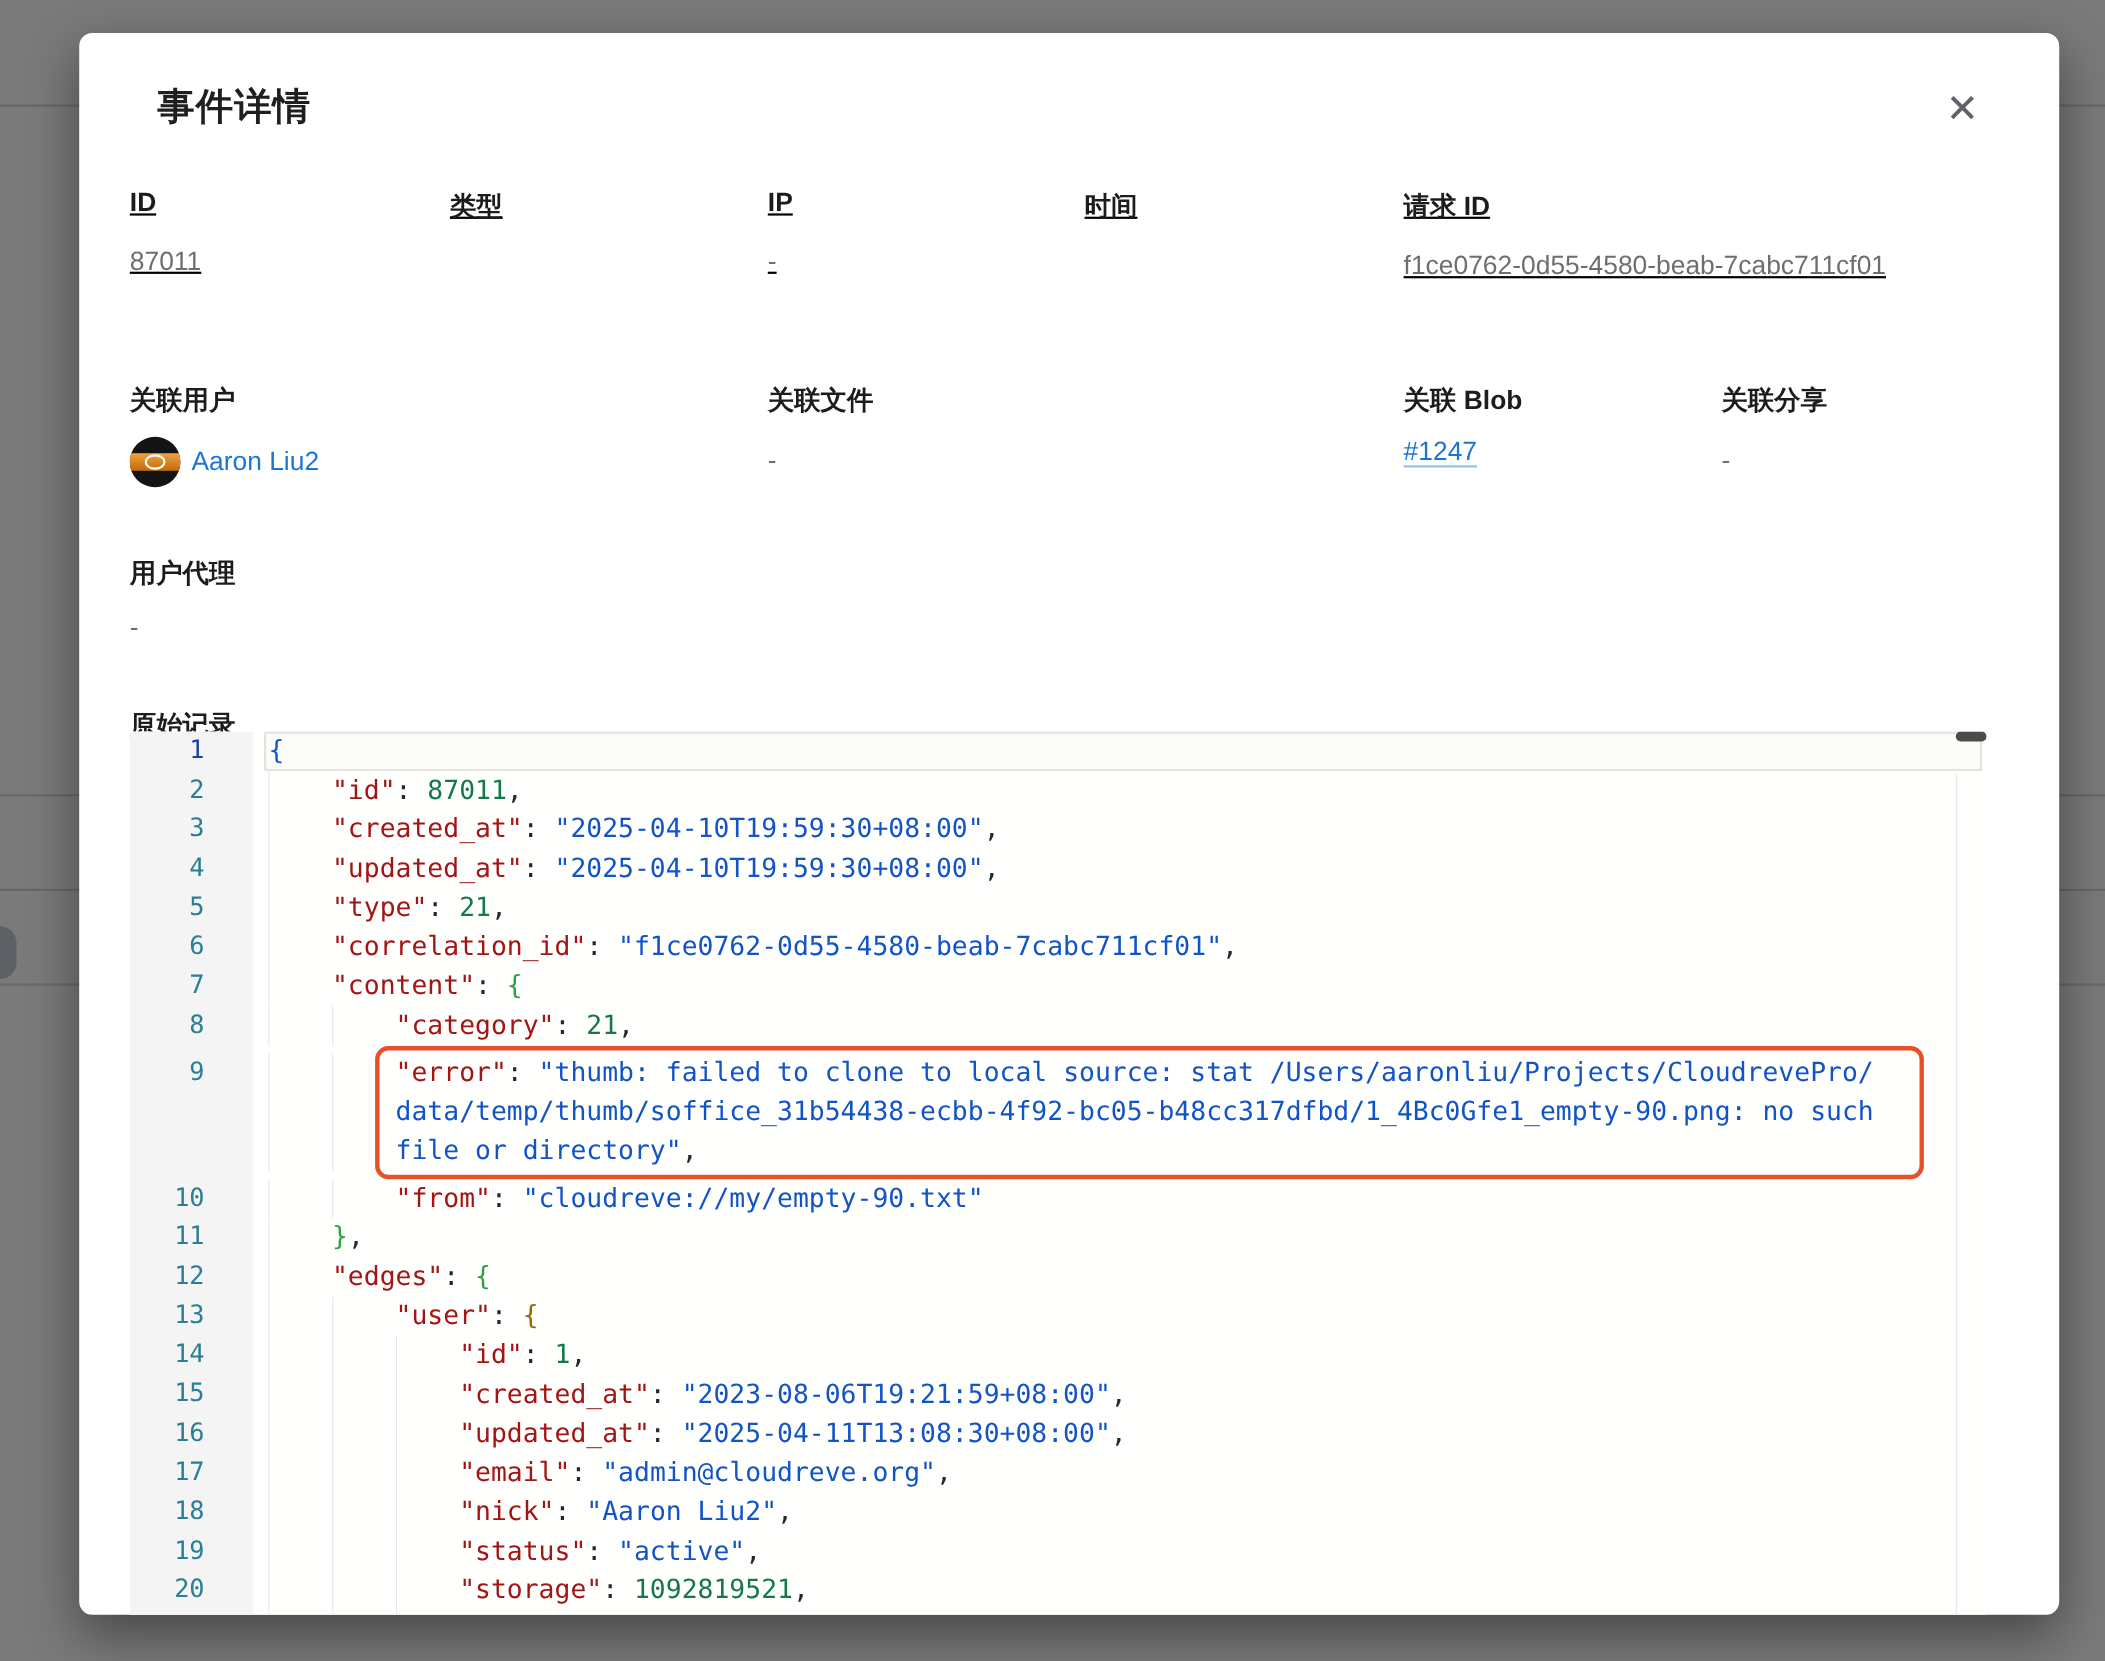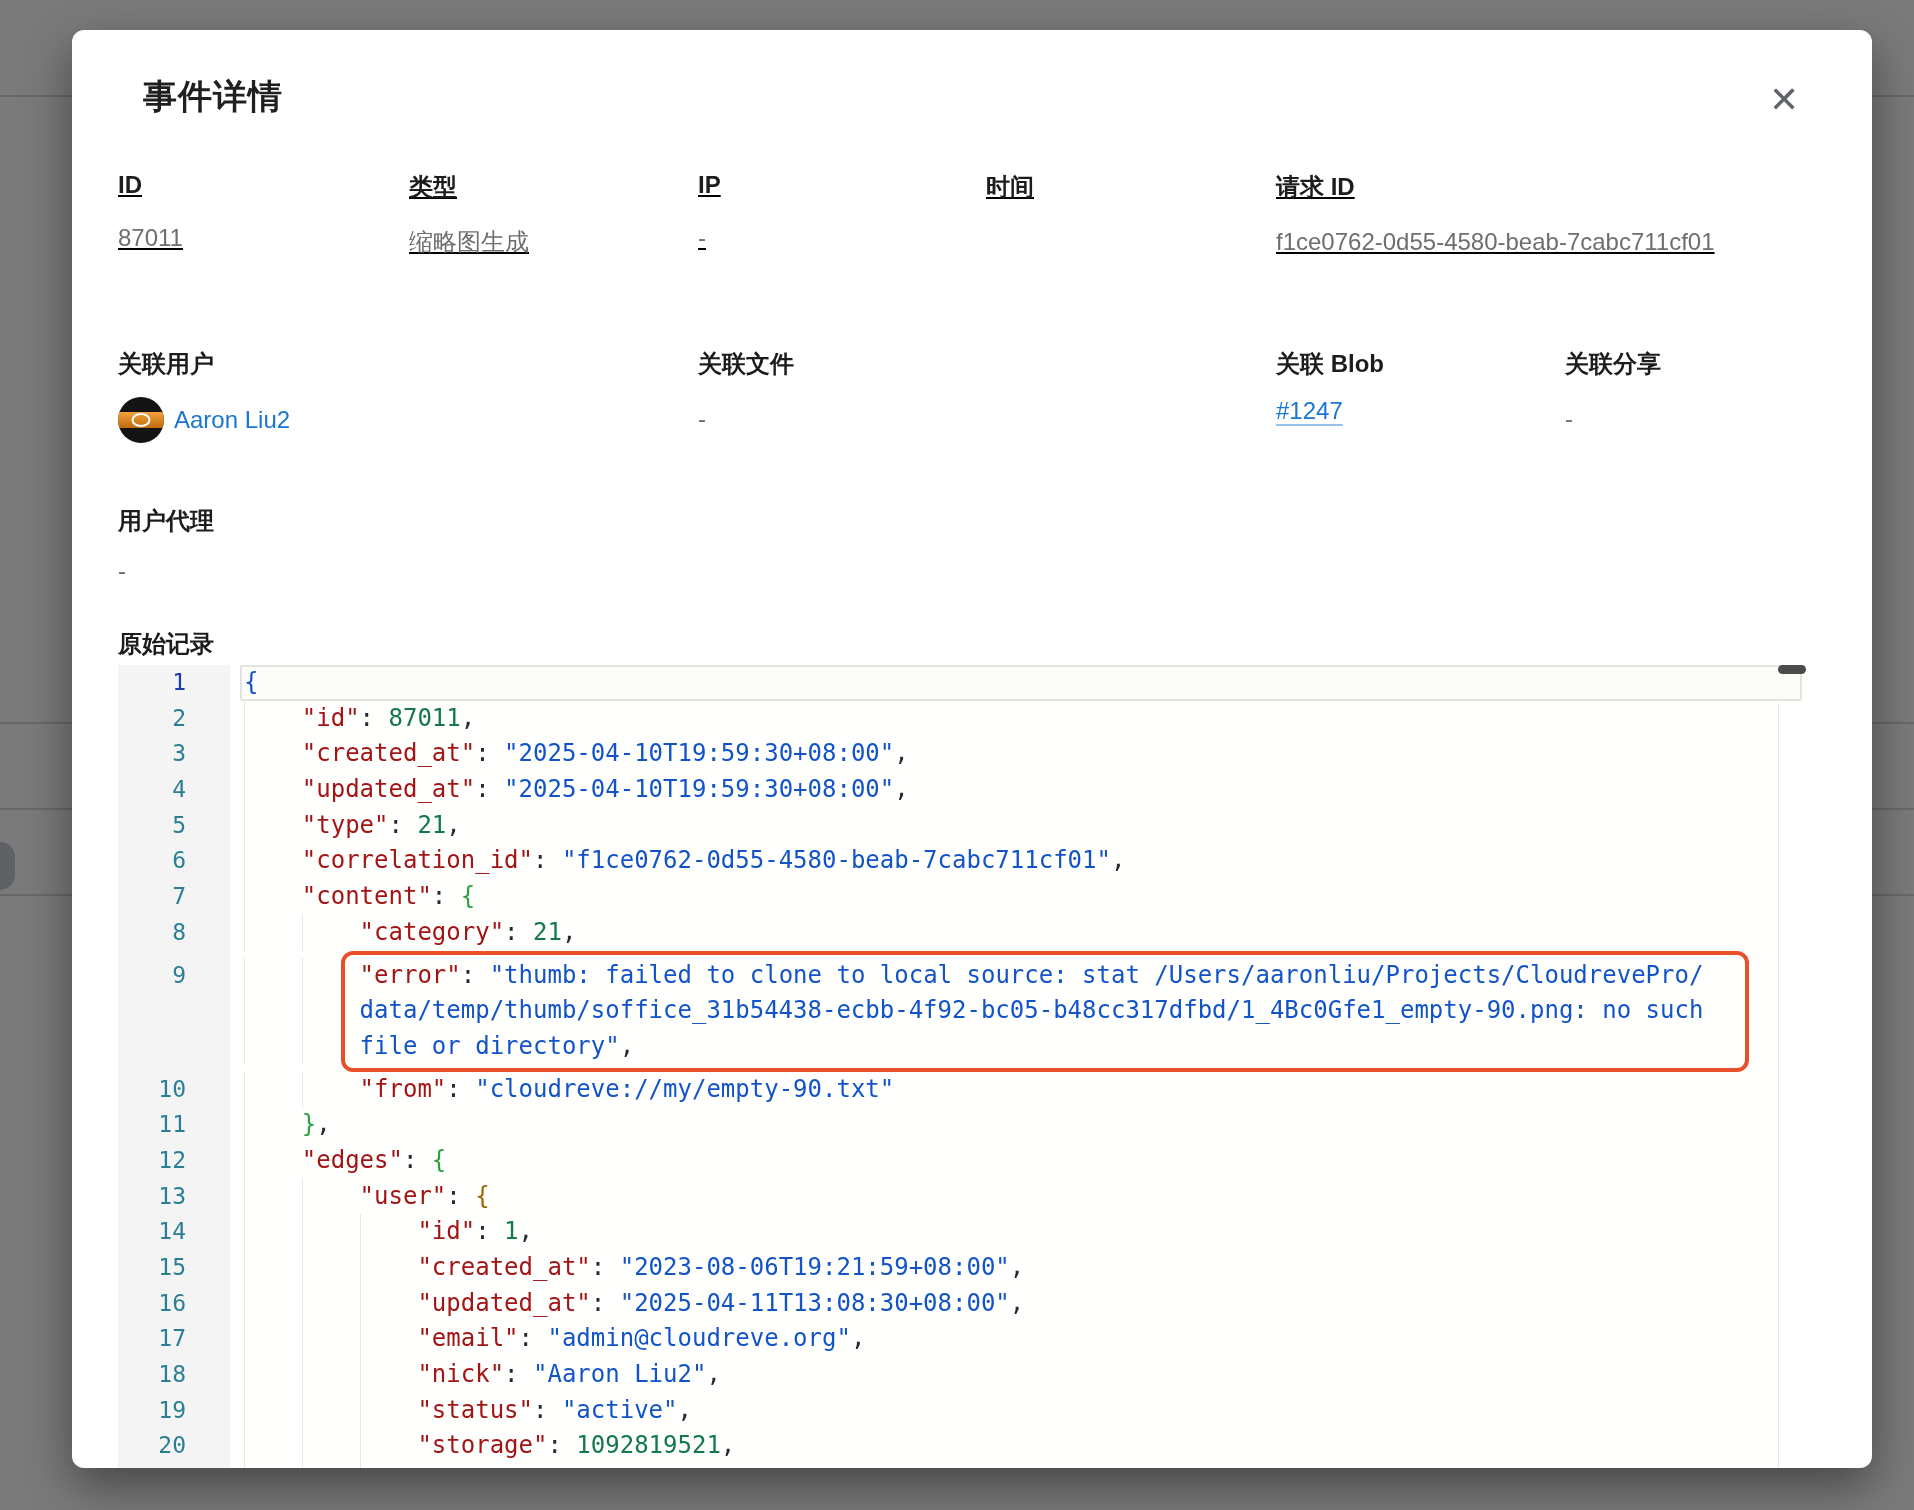--- a/index.html
+++ b/index.html
@@ -33,21 +33,21 @@
   .val-top{margin-top:25px;font-size:24px;color:#6e6e6e;}
   .userline{display:flex;align-items:center;margin-top:12px;}
   .avatar{width:46px;height:46px;border-radius:50%;background:#141414;position:relative;overflow:hidden;cursor:pointer;flex:none;}
   .avatar .band{position:absolute;left:0;right:0;top:32%;height:36%;background:linear-gradient(#f2a23c,#c06a0e);}
   .avatar .emblem{position:absolute;left:50%;top:50%;transform:translate(-50%,-50%);width:15px;height:10px;border:2px solid #fff;border-radius:50%;}
   .uname{margin-left:10px;font-size:24px;color:#1976d2;cursor:pointer;text-decoration:none;}
   .bloblink{display:inline-block;font-size:24px;color:#1976d2;cursor:pointer;
     text-decoration:underline;text-decoration-color:rgba(25,118,210,0.45);text-underline-offset:5px;}
   .ua-block{position:absolute;left:46px;top:465px;margin-top:10px;}
   .ua-block .fvalue{margin-top:20px;line-height:normal;}
-  .raw-label{position:absolute;left:46px;top:598px;font-size:24px;font-weight:600;color:#1c1c1e;}
+  .raw-label{position:absolute;left:46px;top:613px;font-size:24px;font-weight:600;color:#1c1c1e;}
 
   
   .editor{
     position:absolute;left:46px;top:635px;width:1688px;height:803px;overflow:hidden;
     background:#fffffe;font-family:"DejaVu Sans Mono","Liberation Mono",monospace;font-size:24px;cursor:text;
   }
   .editor::before{content:"";position:absolute;left:0;top:0;bottom:0;width:112px;background:#f4f4f4;}
   .activebox{position:absolute;left:122px;top:0;width:1562px;height:36px;background:#fcfcf9;border:2px solid #e2e2e0;border-radius:2px;box-sizing:border-box;}
   .vscroll-line{position:absolute;left:1660px;top:38px;bottom:0;width:1px;background:#e6e6e6;}
   .scroll-thumb{position:absolute;left:1660px;top:0;width:28px;height:9px;background:#4b4b4b;border-radius:5px;}
@@ -90,21 +90,20 @@
     <span>✕</span>
   </button>
 
   <div class="row1">
     <div>
       <div class="flabel">ID</div>
       <div class="fvalue">87011</div>
     </div>
     <div>
       <div class="flabel">类型</div>
-      <div class="fvalue">缩略图生成</div>
     </div>
     <div>
       <div class="flabel">IP</div>
       <div class="fvalue">-</div>
     </div>
     <div>
       <div class="flabel">时间</div>
     </div>
     <div>
       <div class="flabel">请求 ID</div>

